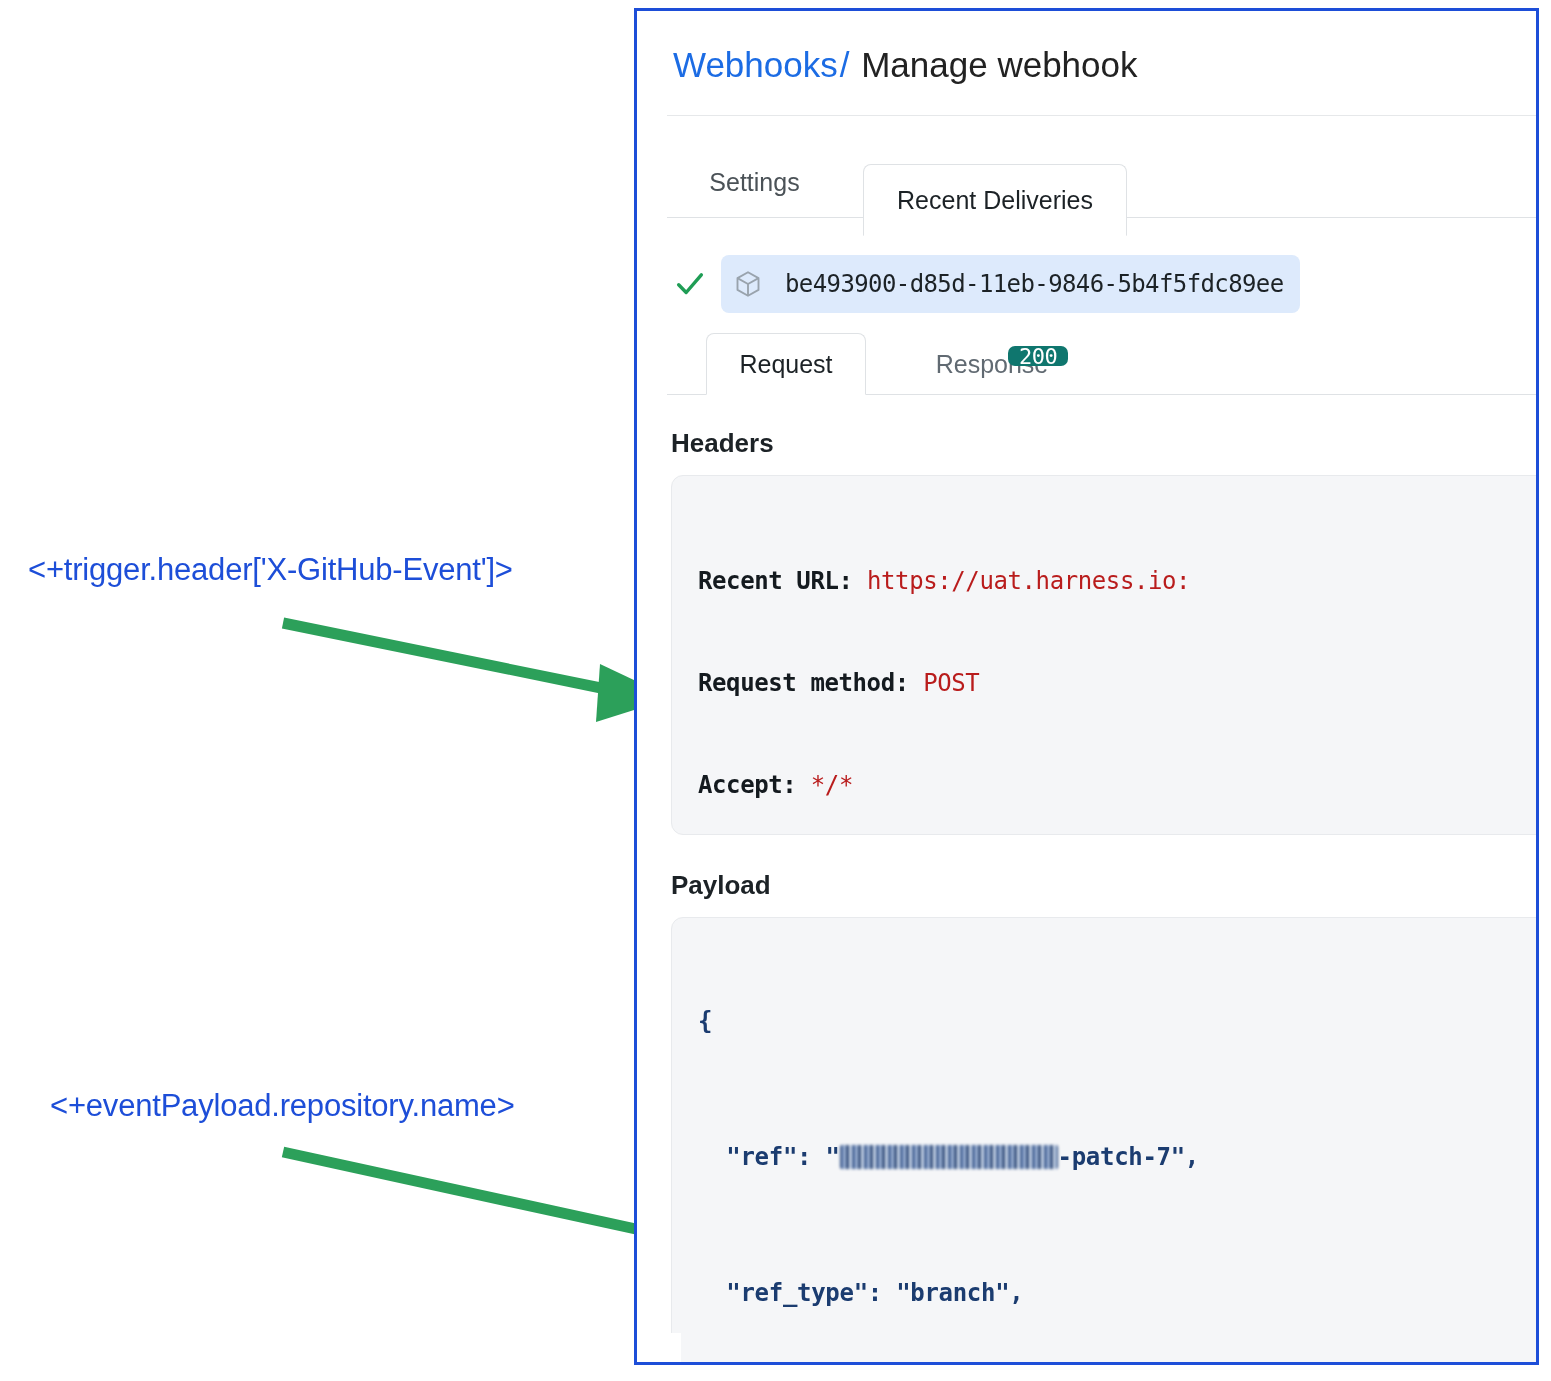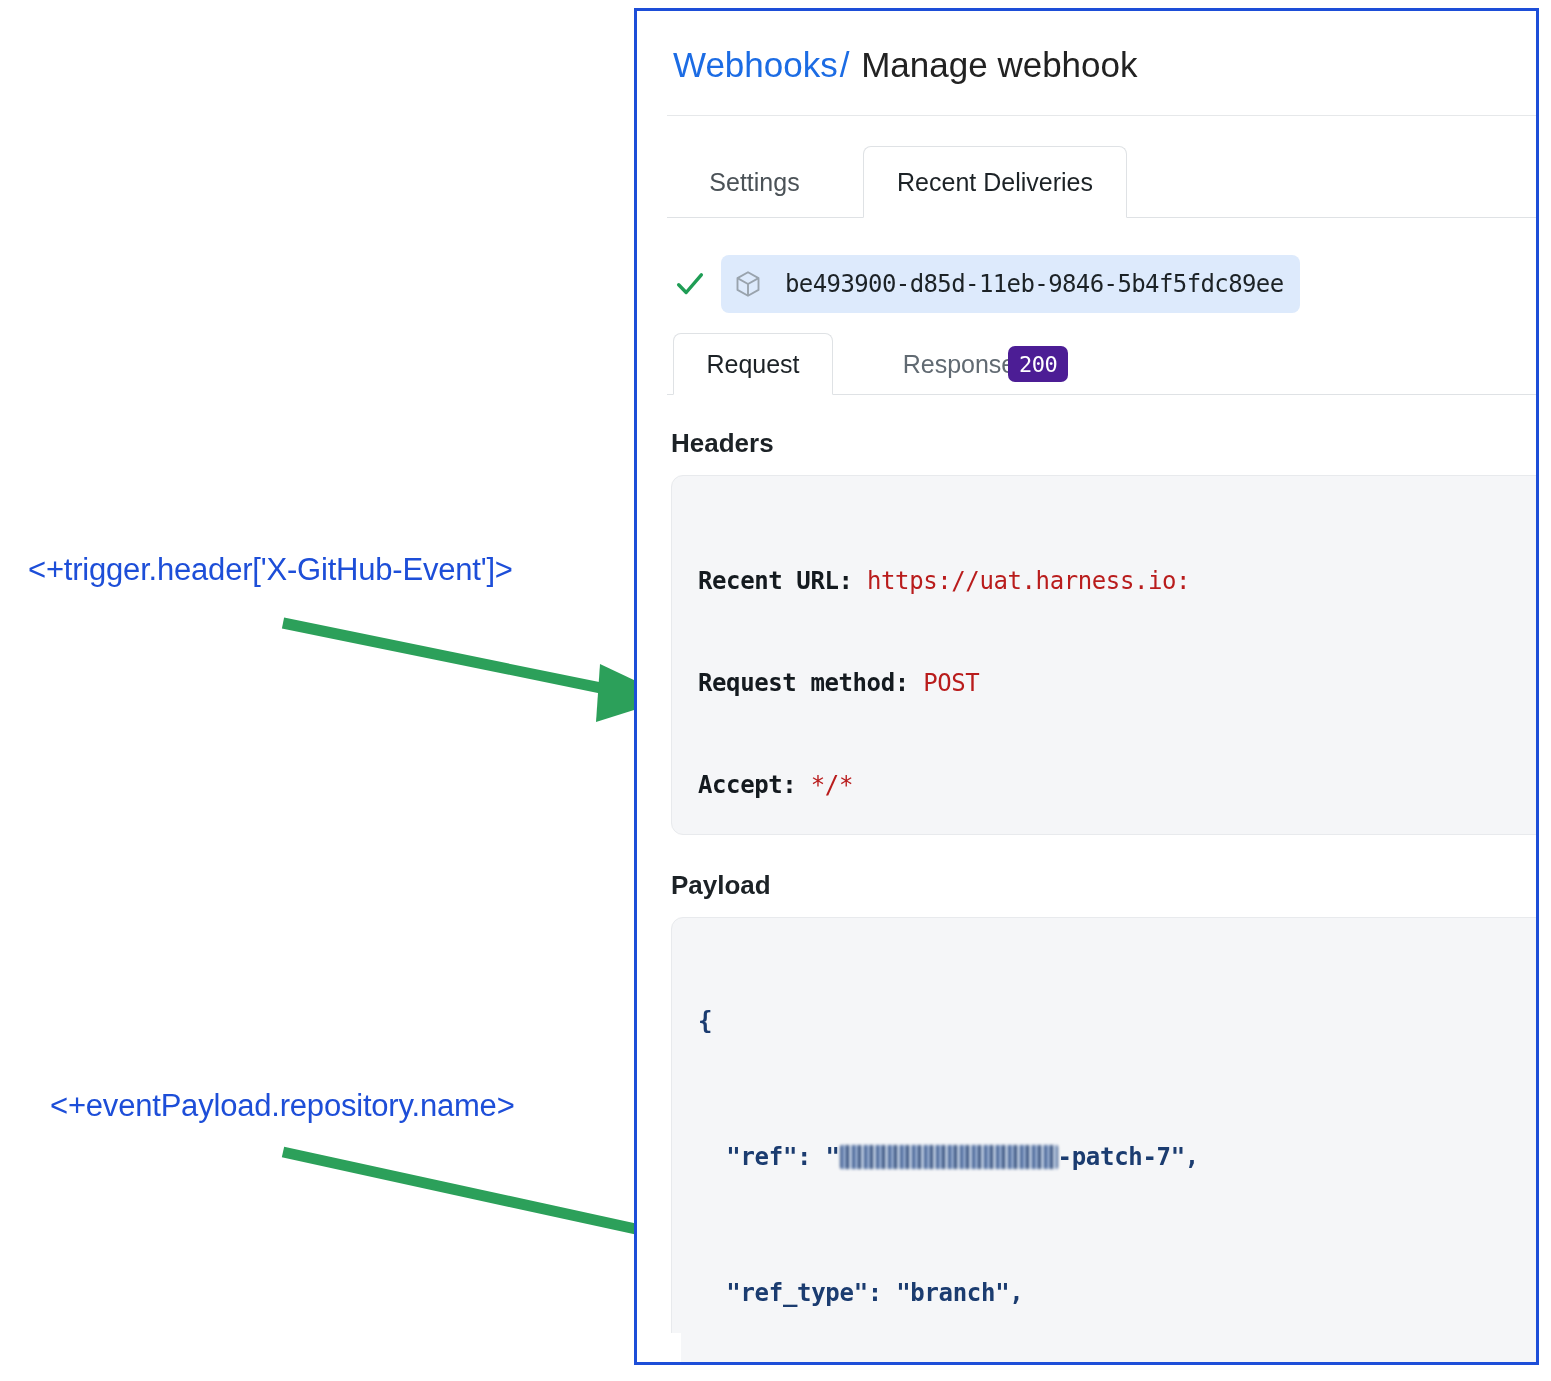--- a/index.html
+++ b/index.html
@@ -119,21 +119,21 @@
   }
   .otab.active {
     background: #ffffff;
     border: 1px solid #dfe2e5;
     border-bottom: 1px solid #ffffff;
     border-radius: 8px 8px 0 0;
     color: #1c2226;
     z-index: 2;
   }
   #otab-settings { left: 6px;   width: 163px; }
-  #otab-recent   { left: 196px; width: 264px; }
+  #otab-recent   { left: 196px; width: 264px; margin-top: 18px; }
 
   
   .delivery-row {
     position: absolute;
     left: 36px;
     top: 250px;
     height: 46px;
     display: flex;
     align-items: center;
   }
@@ -190,39 +190,40 @@
     top: 0;
     height: 62px;
     box-sizing: border-box;
     font-size: 25px;
     display: flex;
     align-items: center;
     justify-content: center;
     border: 1px solid transparent;
     border-bottom: none;
     cursor: pointer;
+    margin-left: 33px;
   }
   .itab.active {
     background: #ffffff;
     border: 1px solid #dfe2e5;
     border-bottom: 1px solid #ffffff;
     border-radius: 8px 8px 0 0;
     color: #1c2226;
     z-index: 2;
   }
   #itab-request  { left: 6px;   width: 160px; color:#1c2226; }
   #itab-response { left: 186px; width: 212px; color:#616a72; }
 
   .status-badge {
     position: absolute;
     left: 341px;
     top: 13px;
-    height: 36px;
+    height: 20px;
     padding: 0 11px;
-    background: #4c1d95;
+    background: #0f766e;
     color: #ffffff;
     border-radius: 7px;
     font-family: "DejaVu Sans Mono", monospace;
     font-size: 22px;
     display: flex;
     align-items: center;
     justify-content: center;
     letter-spacing: -0.5px;
   }
 

